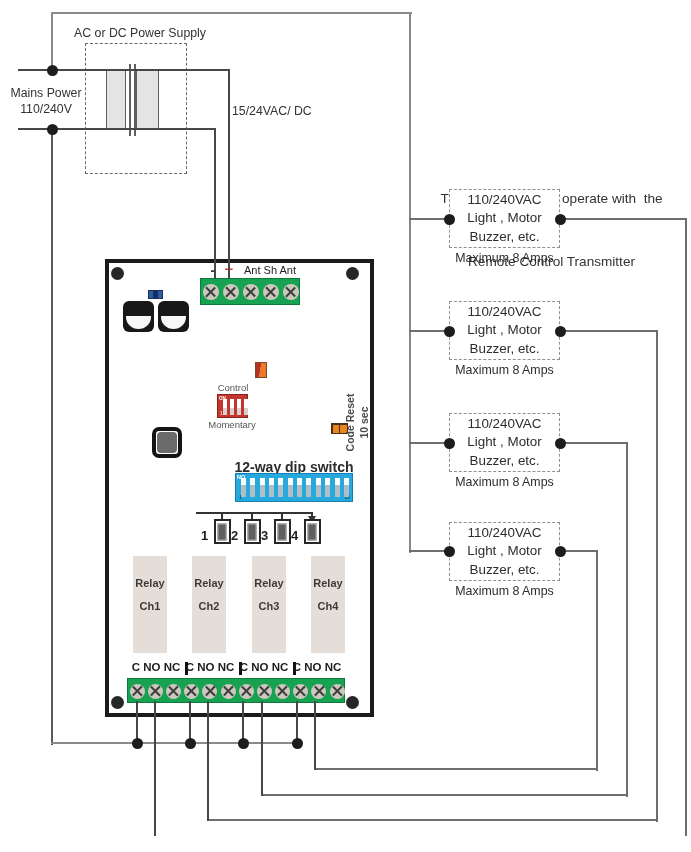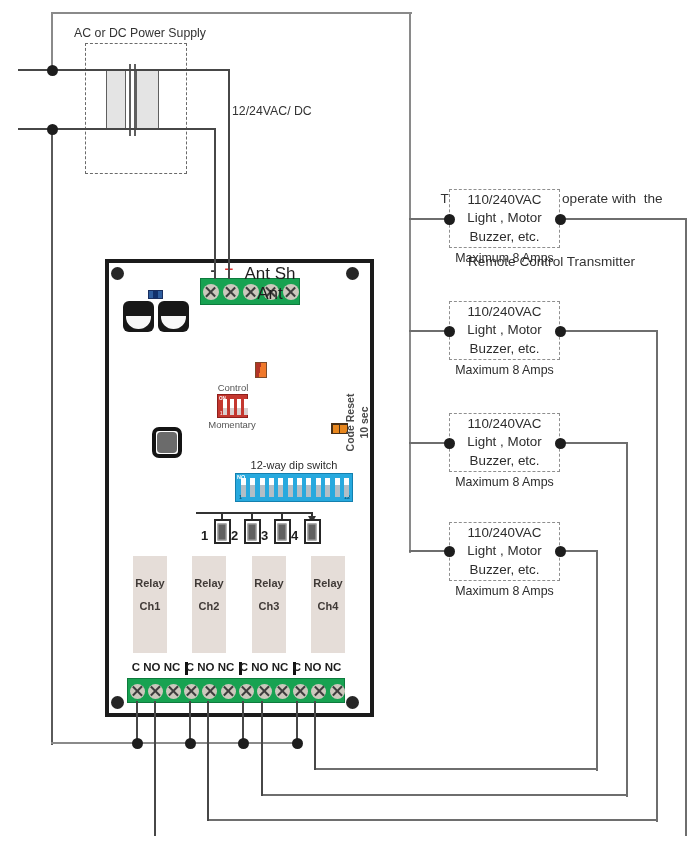--- a/index.html
+++ b/index.html
@@ -23,40 +23,40 @@
   .rating{position:absolute;left:446px;width:117px;text-align:center;font-size:12.4px;color:#2d2d2d;}
   
   .board{position:absolute;left:105px;top:259px;width:269px;height:458px;border:4px solid #1b1b1b;box-sizing:border-box;background:#fff;z-index:2;}
   .board > *{position:absolute;}
   .cscrew{width:13px;height:13px;border-radius:50%;background:#262626;}
   .tblock{background:#17a251;border:1px solid #0d7a3c;box-sizing:border-box;z-index:3;}
   .screw{position:absolute;border-radius:50%;background:#ccc8bd;}
   .screw::before,.screw::after{content:"";position:absolute;left:8%;top:50%;width:84%;height:2px;background:#3e3e3e;}
   .screw::before{transform:translateY(-50%) rotate(45deg);}
   .screw::after{transform:translateY(-50%) rotate(-45deg);}
-  .tlbl{font-size:17px;color:#1e1e1e;z-index:7;}
+  .tlbl{font-size:11px;color:#1e1e1e;z-index:7;}
   .minus{left:96px;top:-2px;width:16px;text-align:center;font-weight:bold;font-size:15px;z-index:7;}
   .plus{left:112px;top:-3px;width:16px;text-align:center;font-weight:bold;font-size:15px;color:#e02f2f;z-index:7;}
   .antlbl{left:130px;top:1px;width:62px;text-align:center;}
   .bled{left:39px;top:27px;width:15px;height:9px;background:linear-gradient(90deg,#2e5d9e 0 28%,#11306b 28% 72%,#2e5d9e 72%);border:1px solid #1a2f60;box-sizing:border-box;}
   .cap{width:31px;height:31px;background:#181818;border-radius:6px;}
   .cap::after{content:"";position:absolute;left:3px;top:4px;width:25px;height:24px;border-radius:50%;background:linear-gradient(#181818 0 46%,#f8f8f8 46%);}
   .rled{left:146px;top:99px;width:12px;height:16px;background:linear-gradient(100deg,#b23426 42%,#f0782a 42%);border:1.5px solid #7d4a28;box-sizing:border-box;}
   .slabel{font-size:9.5px;color:#555;text-align:center;}
   .dipr{left:108px;top:131px;width:31px;height:24px;background:#c4372f;border:1px solid #8e1f1b;box-sizing:border-box;z-index:3;}
   .dipb{left:126px;top:210px;width:118px;height:29px;background:#27a9de;border:1.5px solid #1480af;box-sizing:border-box;z-index:3;}
   .rsl{position:absolute;top:4px;width:4.5px;height:16px;background:linear-gradient(#ffffff 0 58%,#d9cfcf 58%);}
   .bsl{position:absolute;top:4px;width:5px;height:19px;background:linear-gradient(#fdfdfd 0 37%,#b2bec6 37%);}
   .tiny{position:absolute;font-weight:bold;font-size:5.5px;line-height:5.5px;}
   .blkcomp{left:43px;top:164px;width:30px;height:31px;border:4px solid #141414;border-radius:7px;background:#fff;box-sizing:border-box;}
   .blkcomp::after{content:"";position:absolute;inset:1px;background:#6b6b6b;border-radius:4px;}
   .jumper{left:222px;top:160px;width:17px;height:11px;background:#4a3016;display:flex;gap:1.5px;padding:1.5px;box-sizing:border-box;}
   .jumper span{flex:1;background:#e8871e;}
   .vtext{left:211px;top:146px;width:74px;height:27px;transform:rotate(-90deg);font-weight:bold;font-size:10.5px;line-height:13.5px;color:#4a4a4a;text-align:center;}
-  .dlabel{left:125px;top:196px;width:120px;text-align:center;font-weight:normal;font-size:11px;color:#2b2b2b;}
+  .dlabel{left:125px;top:196px;width:120px;text-align:center;font-weight:bold;font-size:14px;color:#2b2b2b;}
   .plabel{left:9px;top:229px;width:105px;text-align:center;font-weight:bold;font-size:11px;line-height:11.5px;color:#333;}
   .pline{background:#333;}
   .parrow{width:0;height:0;border-left:4.5px solid transparent;border-right:4.5px solid transparent;border-top:7px solid #333;}
   .pbtn{width:17px;height:25px;border:2px solid #262626;background:#fff;box-sizing:border-box;}
   .pbtn::after{content:"";position:absolute;left:50%;top:50%;transform:translate(-50%,-50%);width:7px;height:15px;background:#606060;border:1px solid #a9a9a9;}
   .bnum{font-weight:bold;font-size:13px;color:#1d1d1d;}
   .relay{width:34px;height:97px;background:#e5ddd8;text-align:center;font-weight:bold;font-size:11px;color:#403a37;}
   .relay .l1{margin-top:21px;}
   .relay .l2{margin-top:11px;}
   .ogroup{top:398px;font-weight:600;font-size:11.5px;color:#1c1c1c;transform:translateX(-50%);white-space:nowrap;}
@@ -116,21 +116,25 @@
       <div class="jdot" style="left: 237.5px; top: 737.5px;"></div>
       <div class="jdot" style="left: 291.5px; top: 737.5px;"></div>
     </div>
 
   <div class="ps-title">AC or DC Power Supply</div>
   <div class="ps-box"></div>
   <div class="tx-bar" style="left:106px;top:70px;width:20px;height:60px;"></div>
   <div class="tx-core" style="left:129px;top:64px;width:2px;height:72px;"></div>
   <div class="tx-core" style="left:133.5px;top:64px;width:2px;height:72px;"></div>
   <div class="tx-bar" style="left:136px;top:70px;width:23px;height:60px;"></div>
-  <div class="outv">12/24VAC/ DC</div>
+  <div class="mains">
+    <div>Mains Power</div>
+    <div>110/240V</div>
+  </div>
+  <div class="outv">15/24VAC/ DC</div>
 
   <div class="note">
     <div>These  devices  will operate with  the</div>
     <div>Remote Control Transmitter</div>
   </div>
 
   <div class="load-box" style="top:189px;">
     <div>110/240VAC</div>
     <div>Light , Motor</div>
     <div>Buzzer, etc.</div>

